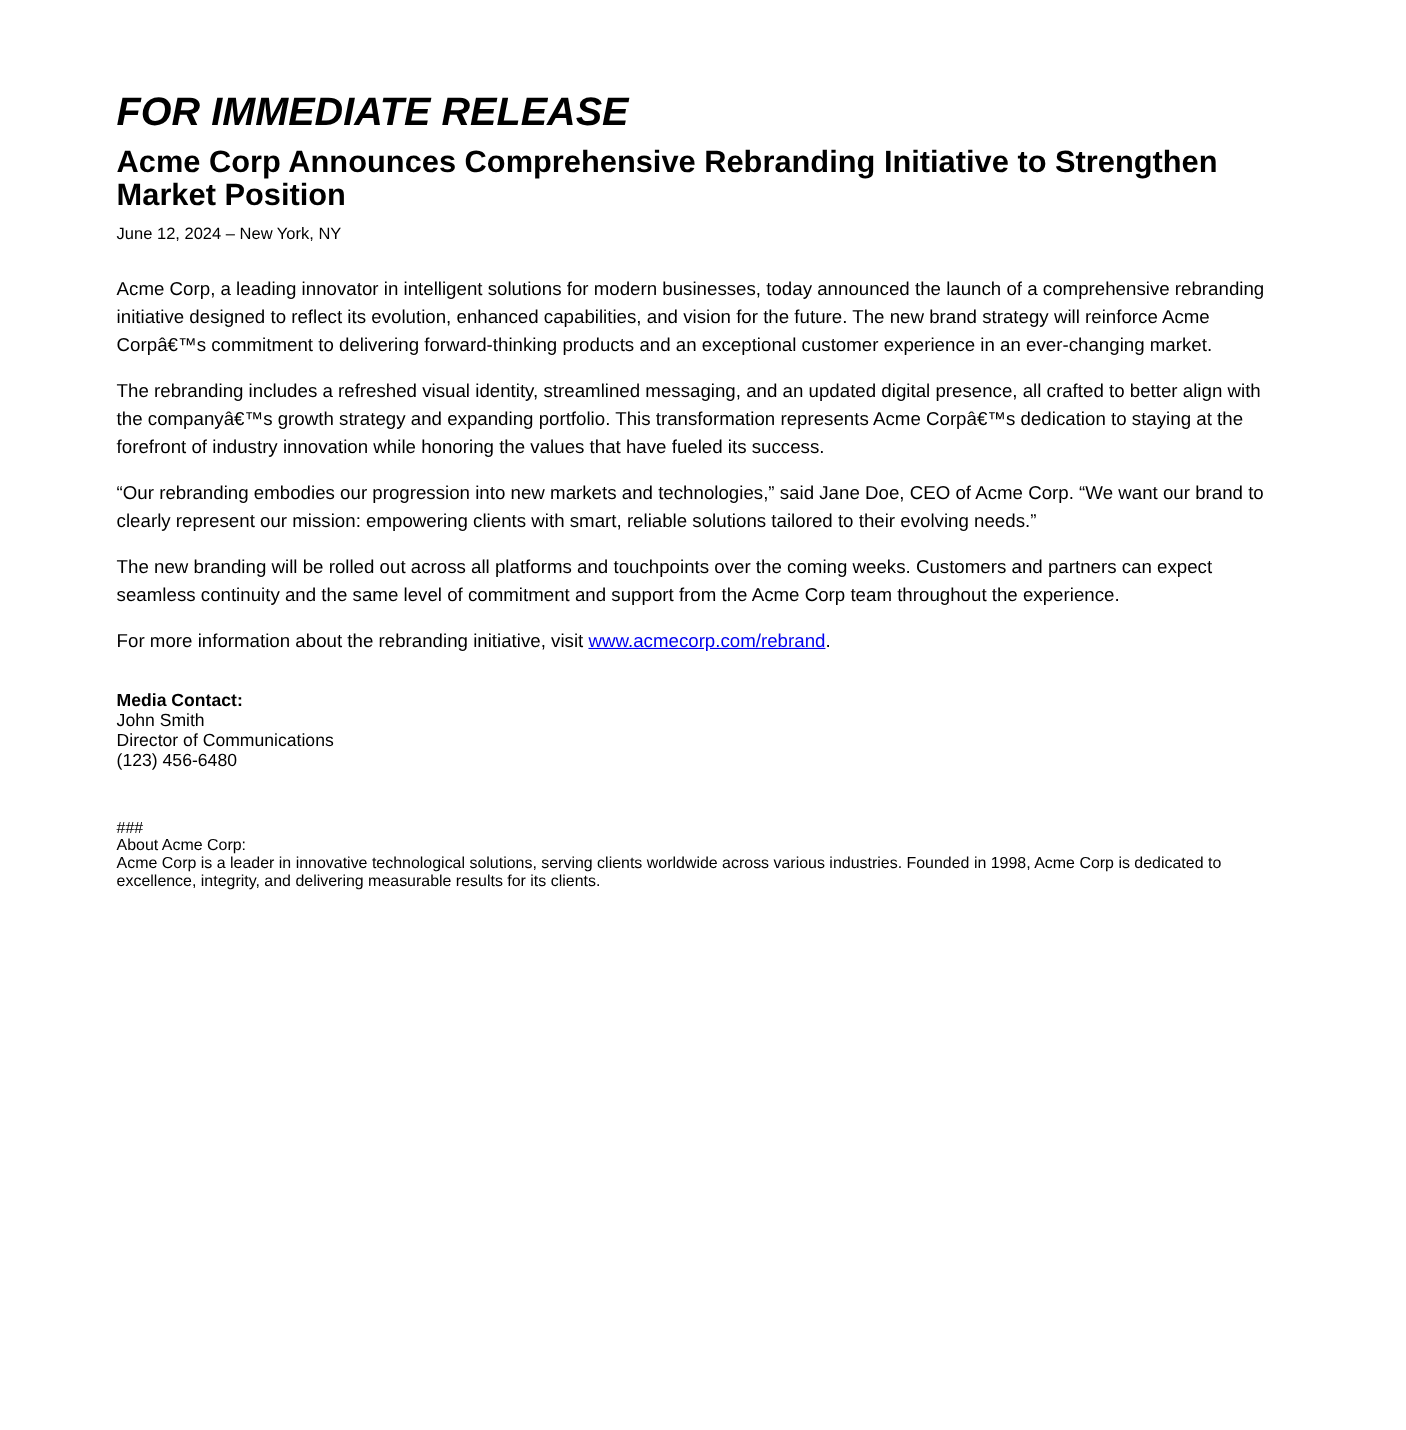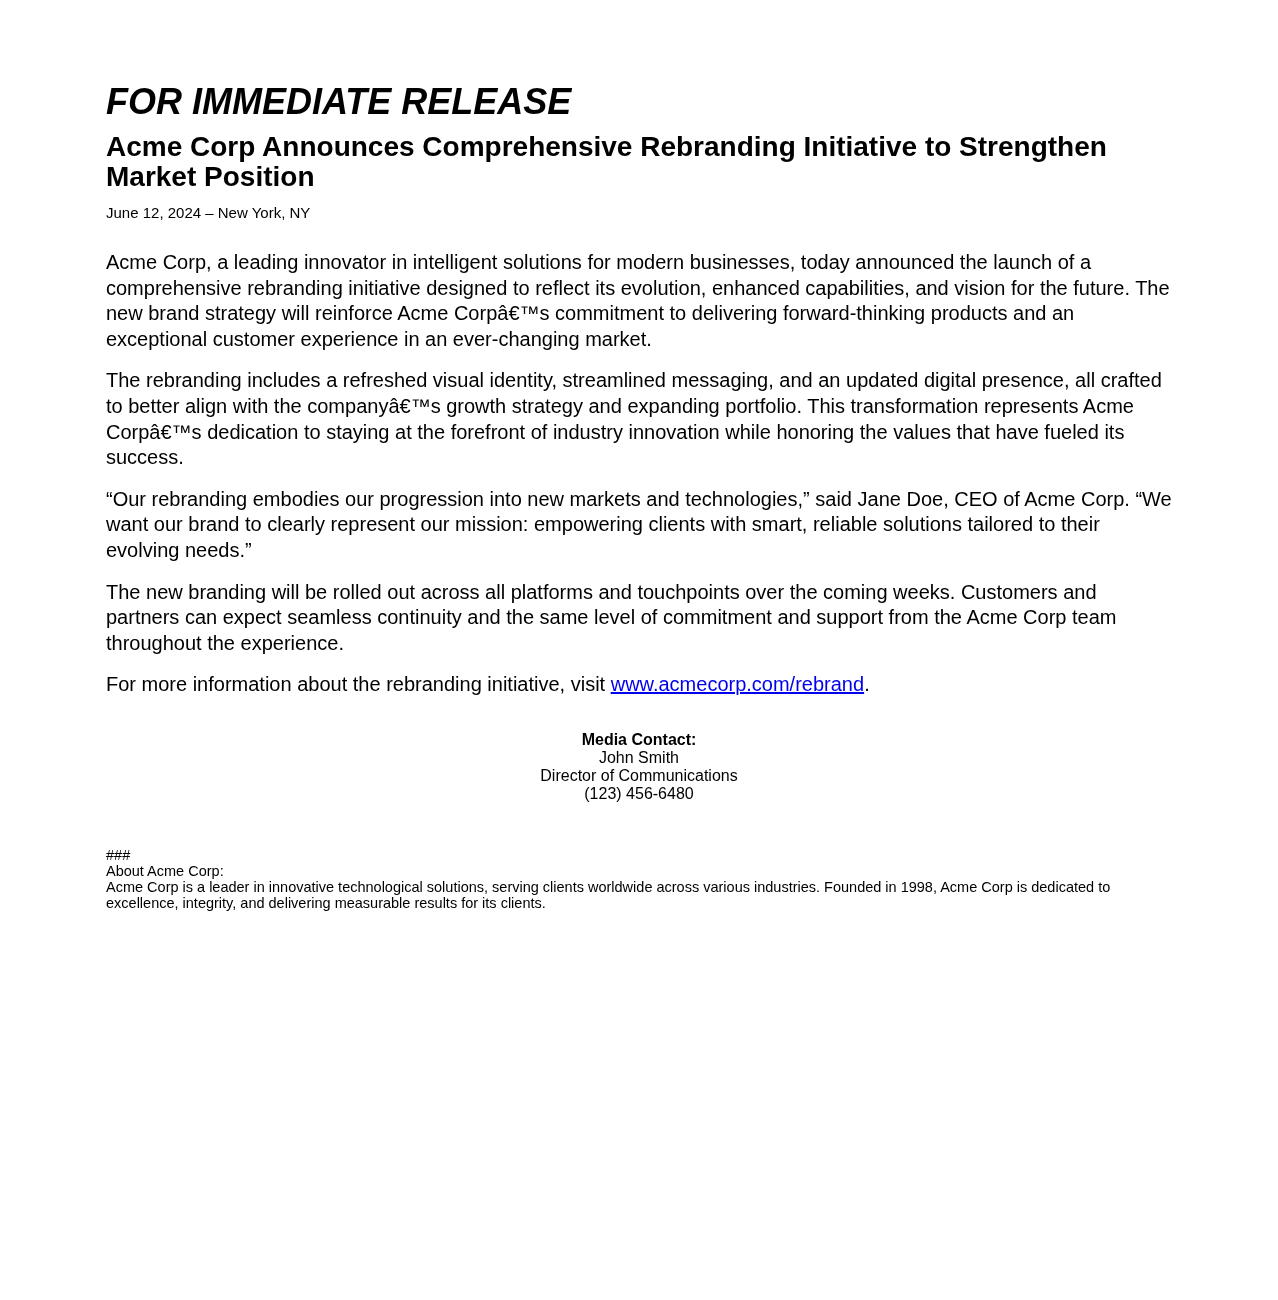--- a/index.html
+++ b/index.html
@@ -27,32 +27,31 @@
       font-size: 28px;
       font-weight: bold;
       line-height: 30px;
     }
     .dateline {
       margin: 12px 0 0 0;
       font-size: 15px;
       line-height: 18px;
     }
     .body-p {
-      font-size: 20px;
+      font-size: 17px;
       line-height: 25.6px;
       margin: 0;
     }
     .p1 { margin-top: 28px; }
     .pn { margin-top: 16px; }
     a.link { color: #0000ee; }
     .contact {
       margin-top: 33px;
       font-size: 16px;
       line-height: 18px;
-      text-align: center;
     }
     .contact .label { font-weight: bold; }
     .about {
       margin-top: 44px;
       font-size: 14.5px;
       line-height: 16px;
     }
     .about .about-title { }
   </style>
 </head>

